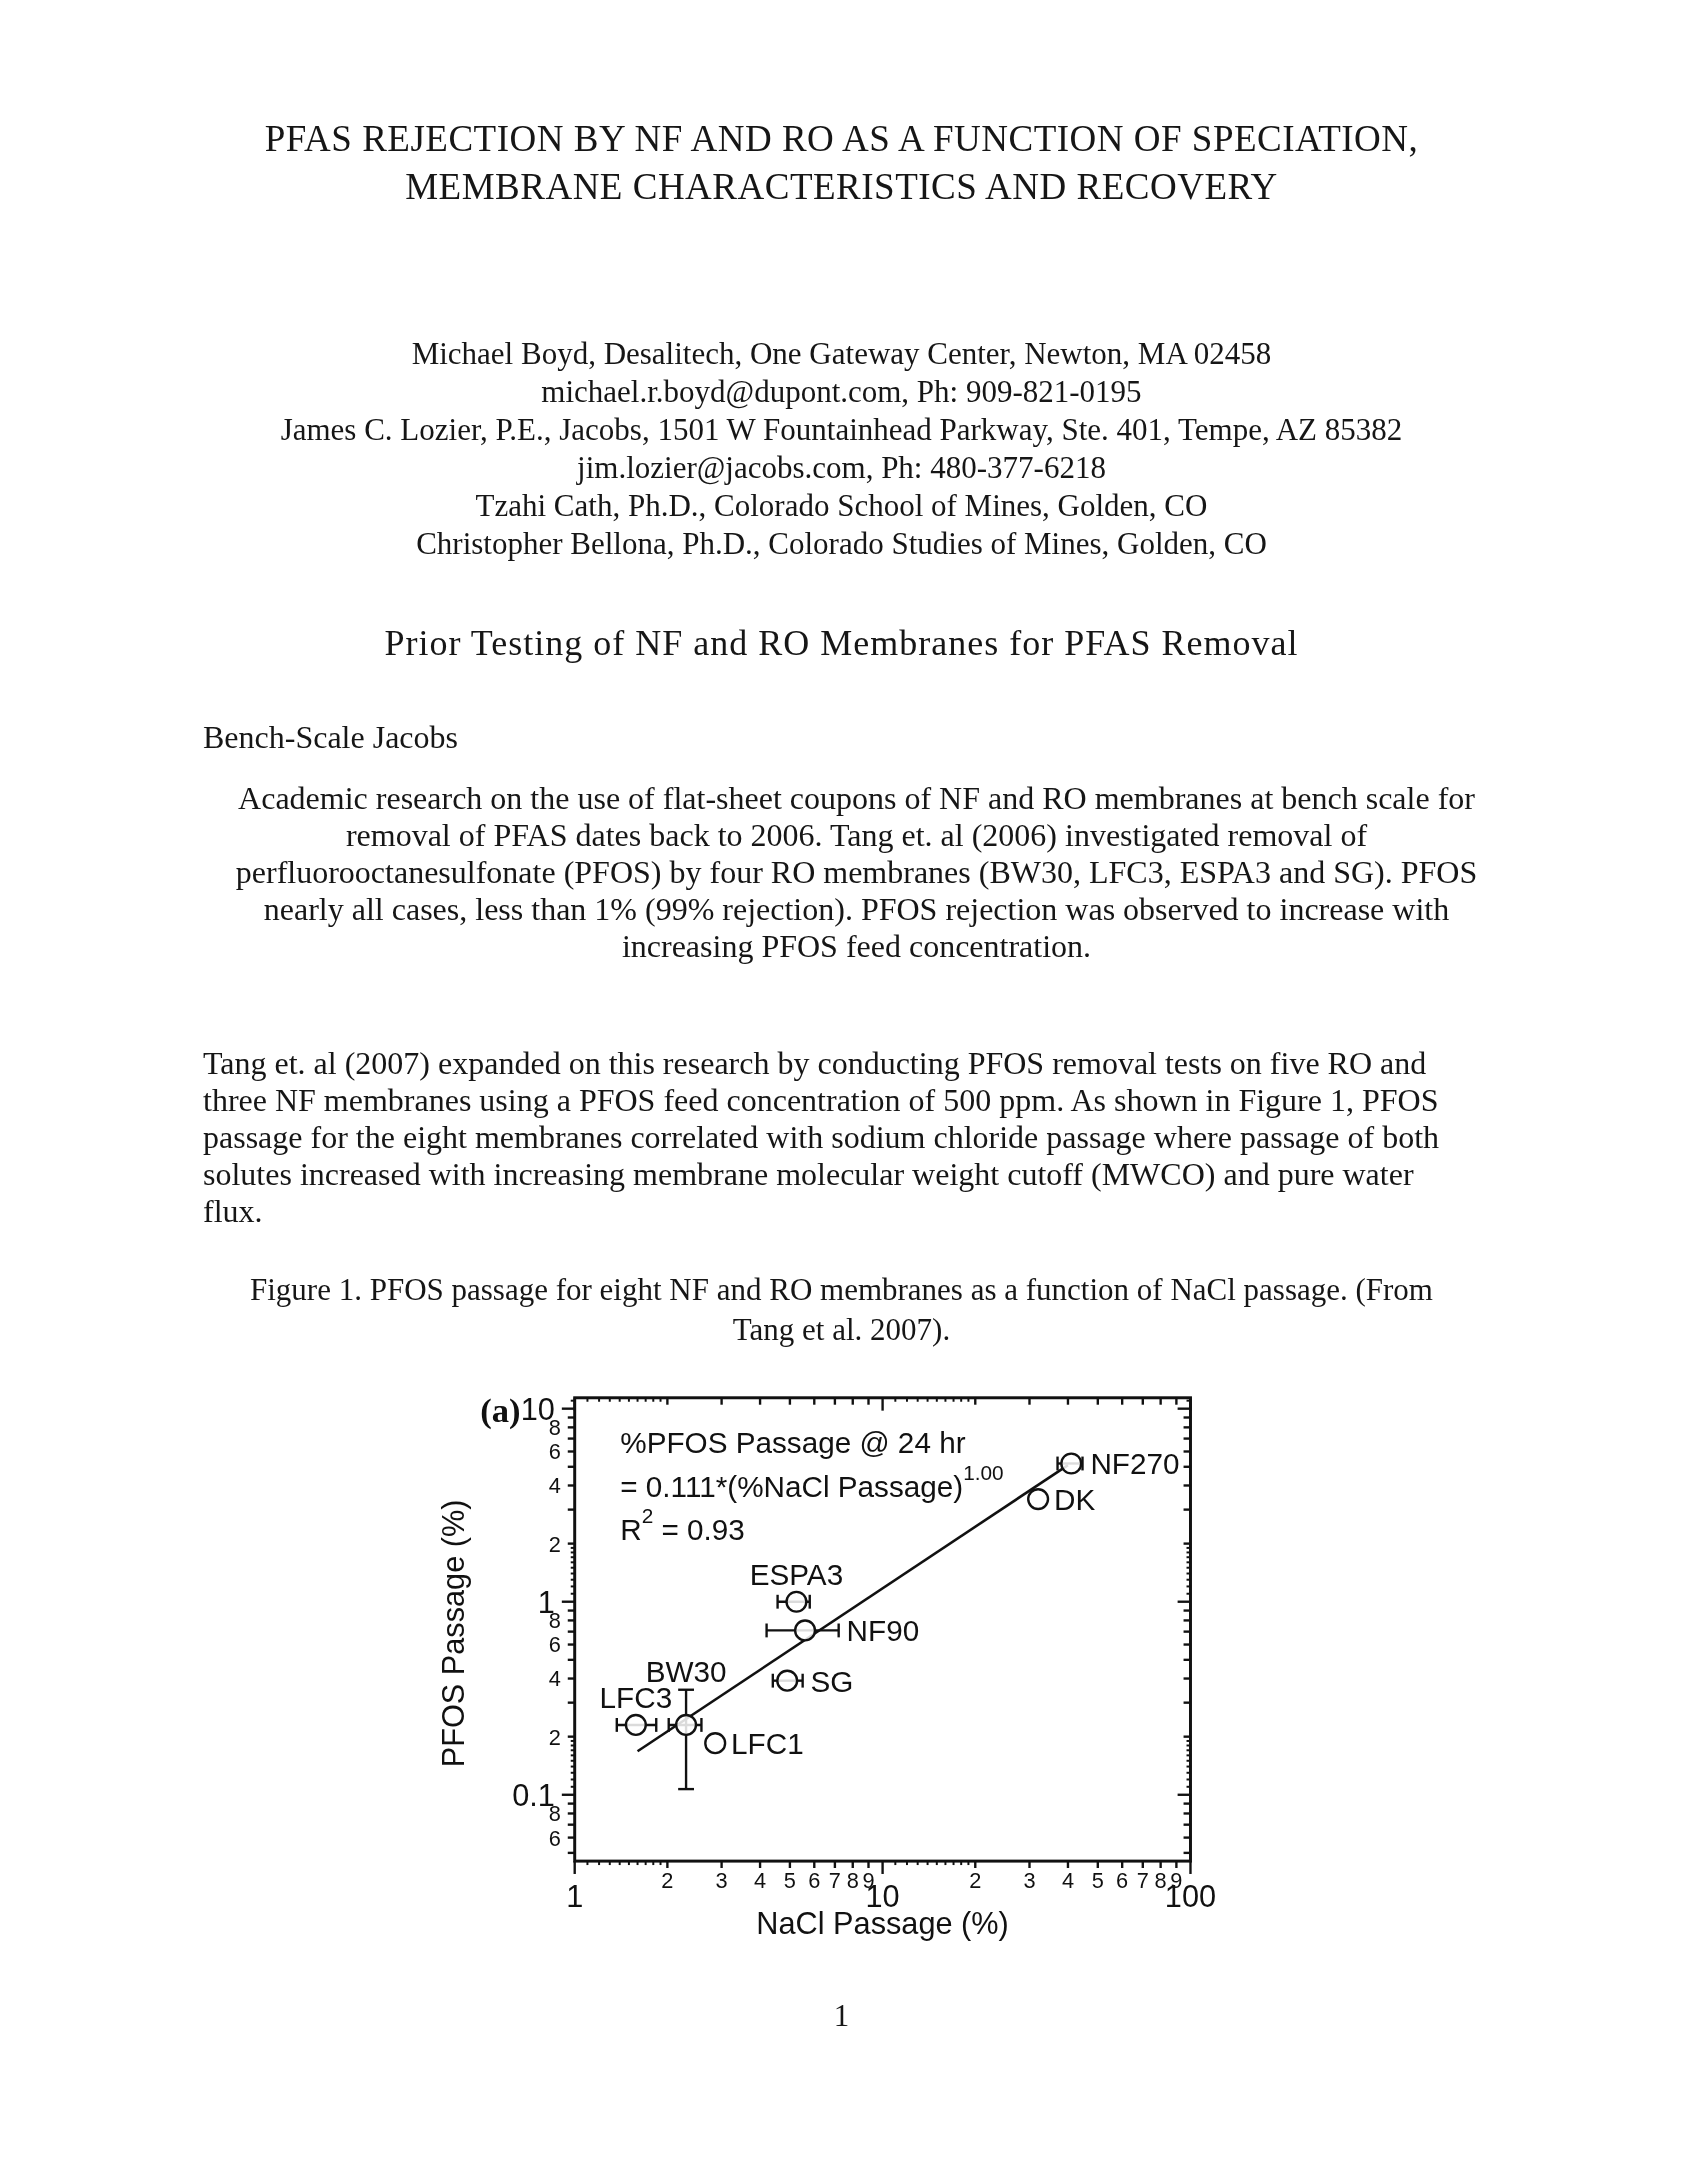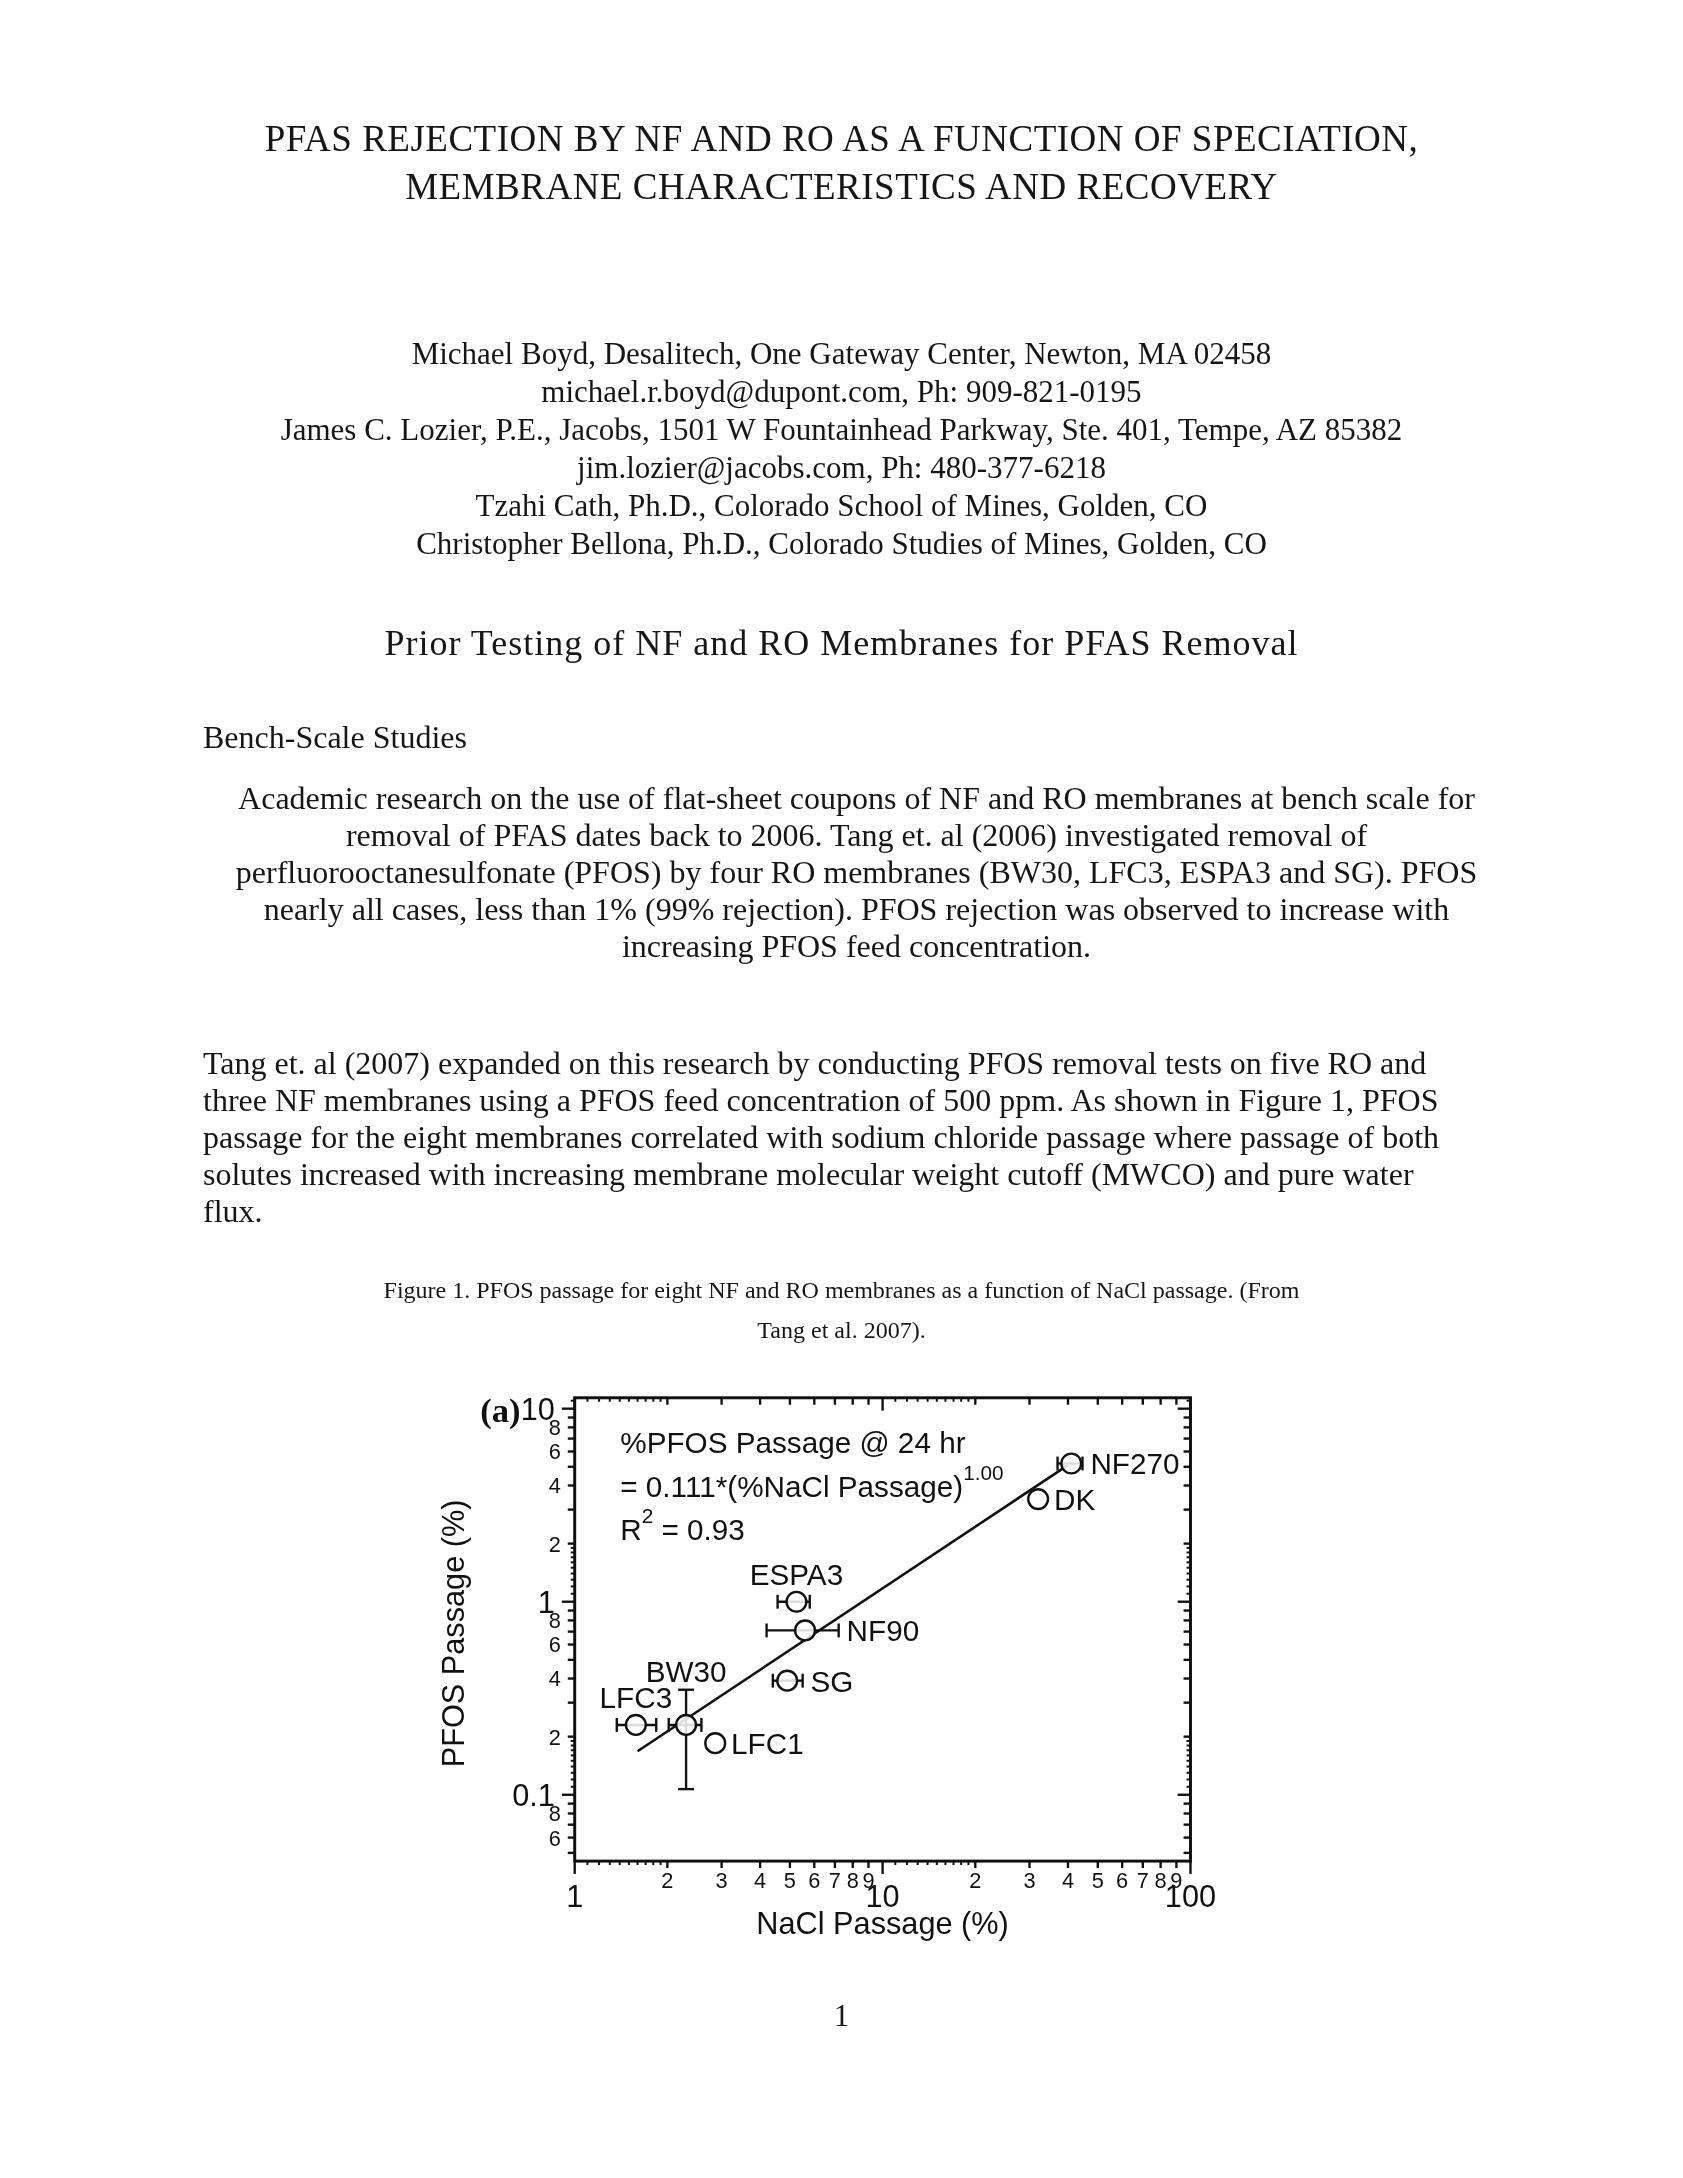--- a/index.html
+++ b/index.html
@@ -9,21 +9,21 @@
   }
   .abs{position:absolute;}
   .center{left:0;width:1683px;text-align:center;}
   .title{top:115px;font-size:37px;line-height:48px;letter-spacing:0.5px;}
   .authors{top:335px;font-size:31px;line-height:38px;}
   .heading{top:622px;font-size:36px;letter-spacing:1px;}
   .subhead{top:719px;left:203px;font-size:32px;}
   .para{left:203px;width:1307px;font-size:32px;line-height:37px;}
   .p1{top:780px;text-align:center;}
   .p2{top:1045px;}
-  .caption{top:1270px;font-size:24px;line-height:40px;}
+  .caption{top:1270px;font-size:31px;line-height:40px;}
   .pagenum{top:1998px;font-size:31px;}
   #figure{position:absolute;left:426px;top:1376px;}
   
   .cs{font-family:"Liberation Sans", sans-serif;fill:#111;}
   .panel-a{font-family:"Liberation Serif", serif;font-weight:bold;fill:#111;}
   svg line, svg rect, svg circle, svg path{stroke:#111;}
 </style>
 </head>
 <body>
 
@@ -33,21 +33,21 @@
   </div>
 <div class="abs center authors">
     <div>Michael Boyd, Desalitech, One Gateway Center, Newton, MA 02458</div>
     <div>michael.r.boyd@dupont.com, Ph: 909-821-0195</div>
     <div>James C. Lozier, P.E., Jacobs, 1501 W Fountainhead Parkway, Ste. 401, Tempe, AZ 85382</div>
     <div>jim.lozier@jacobs.com, Ph: 480-377-6218</div>
     <div>Tzahi Cath, Ph.D., Colorado School of Mines, Golden, CO</div>
     <div>Christopher Bellona, Ph.D., Colorado Studies of Mines, Golden, CO</div>
   </div>
 <div class="abs center heading">Prior Testing of NF and RO Membranes for PFAS Removal</div>
-<div class="abs subhead">Bench-Scale Studies</div>
+<div class="abs subhead">Bench-Scale Jacobs</div>
 <div class="abs para p1">
     <div>Academic research on the use of flat-sheet coupons of NF and RO membranes at bench scale for</div>
     <div>removal of PFAS dates back to 2006. Tang et. al (2006) investigated removal of</div>
     <div>perfluorooctanesulfonate (PFOS) by four RO membranes (BW30, LFC3, ESPA3 and SG). PFOS</div>
     <div>nearly all cases, less than 1% (99% rejection). PFOS rejection was observed to increase with</div>
     <div>increasing PFOS feed concentration.</div>
   </div>
 <div class="abs para p2">
     <div>Tang et. al (2007) expanded on this research by conducting PFOS removal tests on five RO and</div>
     <div>three NF membranes using a PFOS feed concentration of 500 ppm. As shown in Figure 1, PFOS</div>

